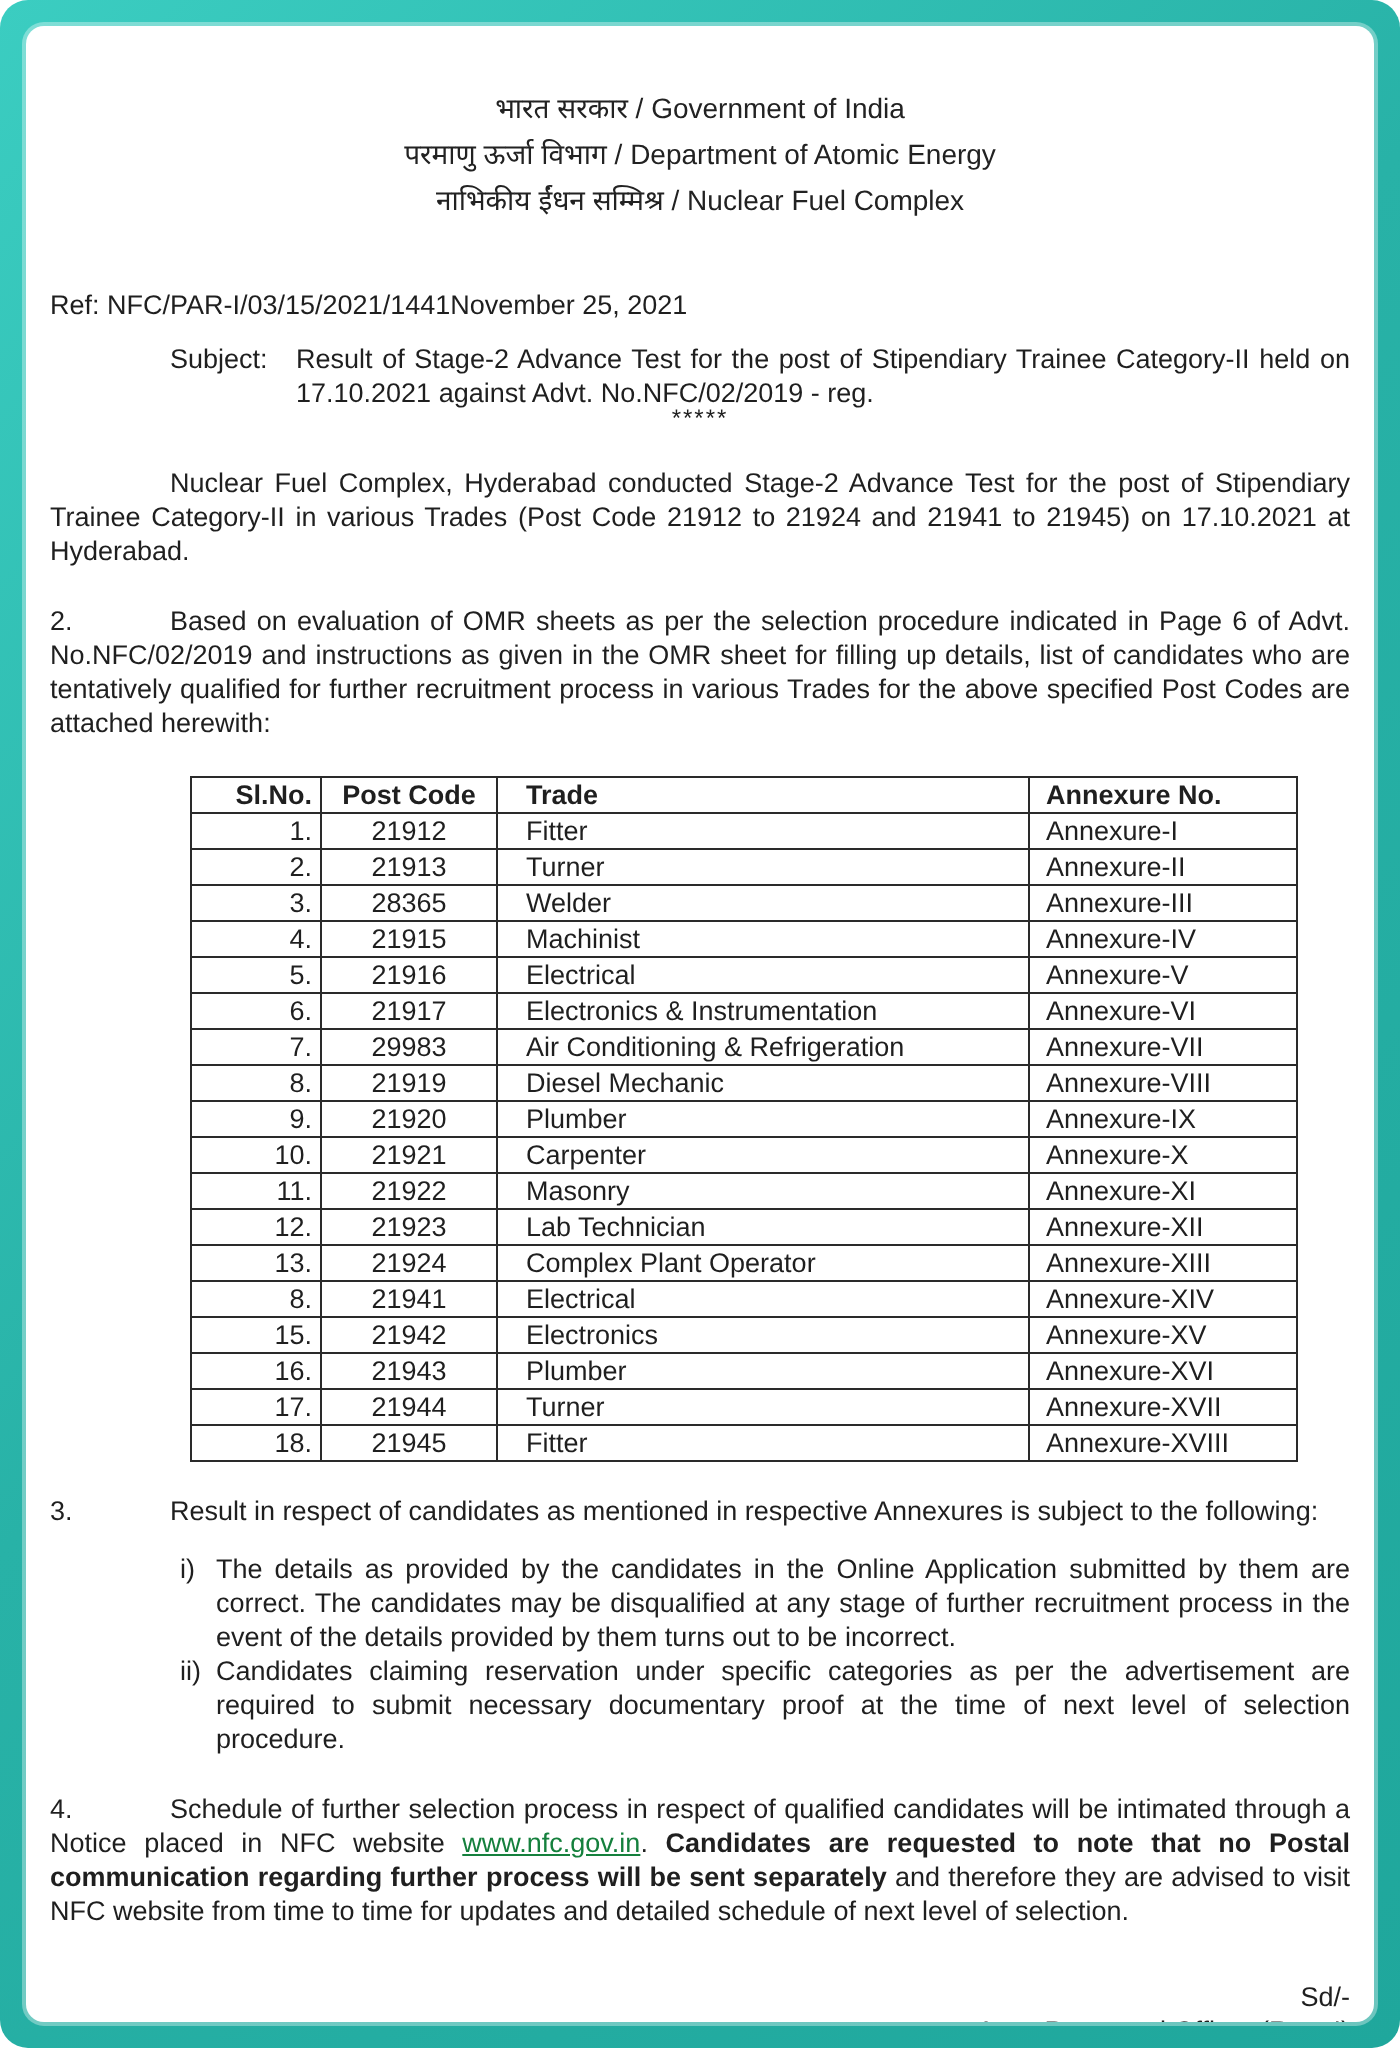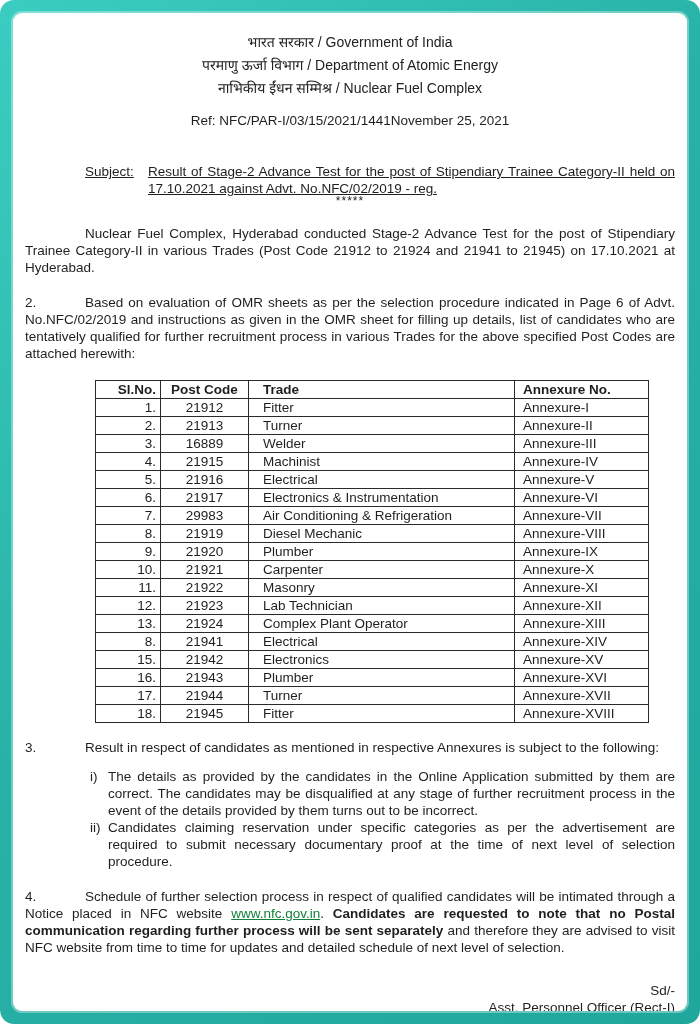--- a/index.html
+++ b/index.html
@@ -14,45 +14,44 @@
     height: 1024px;
     background: linear-gradient(135deg, #3bcdc1 0%, #28b2a7 45%, #1fa79c 100%);
     border-radius: 14px;
   }
   .page {
     position: absolute;
     top: 13px; left: 13px; right: 13px; bottom: 13px;
     background: #ffffff;
     border-radius: 9px;
     box-shadow: 0 0 0 2px rgba(255,255,255,0.35);
-    padding: 8px 12px 12px 12px;
+    padding: 20px 12px 12px 12px;
     color: #1f1f1f;
     overflow: hidden;
   }
   .letterhead {
     margin-top: 10px;
     text-align: center;
     font-size: 14px;
     line-height: 23px;
     color: #222;
   }
   .ref-row {
-    margin-top: 12px;
+    margin-top: 32px;
     display: flex;
-    justify-content: center;
+    justify-content: flex-start;
     font-size: 13.5px;
     line-height: 17px;
   }
   .subject-row {
-    margin-top: 34px;
+    margin-top: 10px;
     margin-left: 60px;
     display: flex;
     font-size: 13.5px;
     line-height: 17px;
-    text-decoration: underline;
   }
   .subject-label { width: 63px; flex: 0 0 63px; }
   .subject-text { flex: 1; text-align: justify; }
   .stars { text-align: center; font-size: 12px; line-height: 9px; letter-spacing: 1px; }
   .para {
     font-size: 13.5px;
     line-height: 17px;
     text-align: justify;
   }
   .p1 { margin-top: 19px; text-indent: 60px; }
@@ -139,21 +138,21 @@
             <td class="c3">Annexure-I</td>
           </tr>
           <tr>
             <td class="c0">2.</td>
             <td class="c1">21913</td>
             <td class="c2">Turner</td>
             <td class="c3">Annexure-II</td>
           </tr>
           <tr>
             <td class="c0">3.</td>
-            <td class="c1">16889</td>
+            <td class="c1">28365</td>
             <td class="c2">Welder</td>
             <td class="c3">Annexure-III</td>
           </tr>
           <tr>
             <td class="c0">4.</td>
             <td class="c1">21915</td>
             <td class="c2">Machinist</td>
             <td class="c3">Annexure-IV</td>
           </tr>
           <tr>

